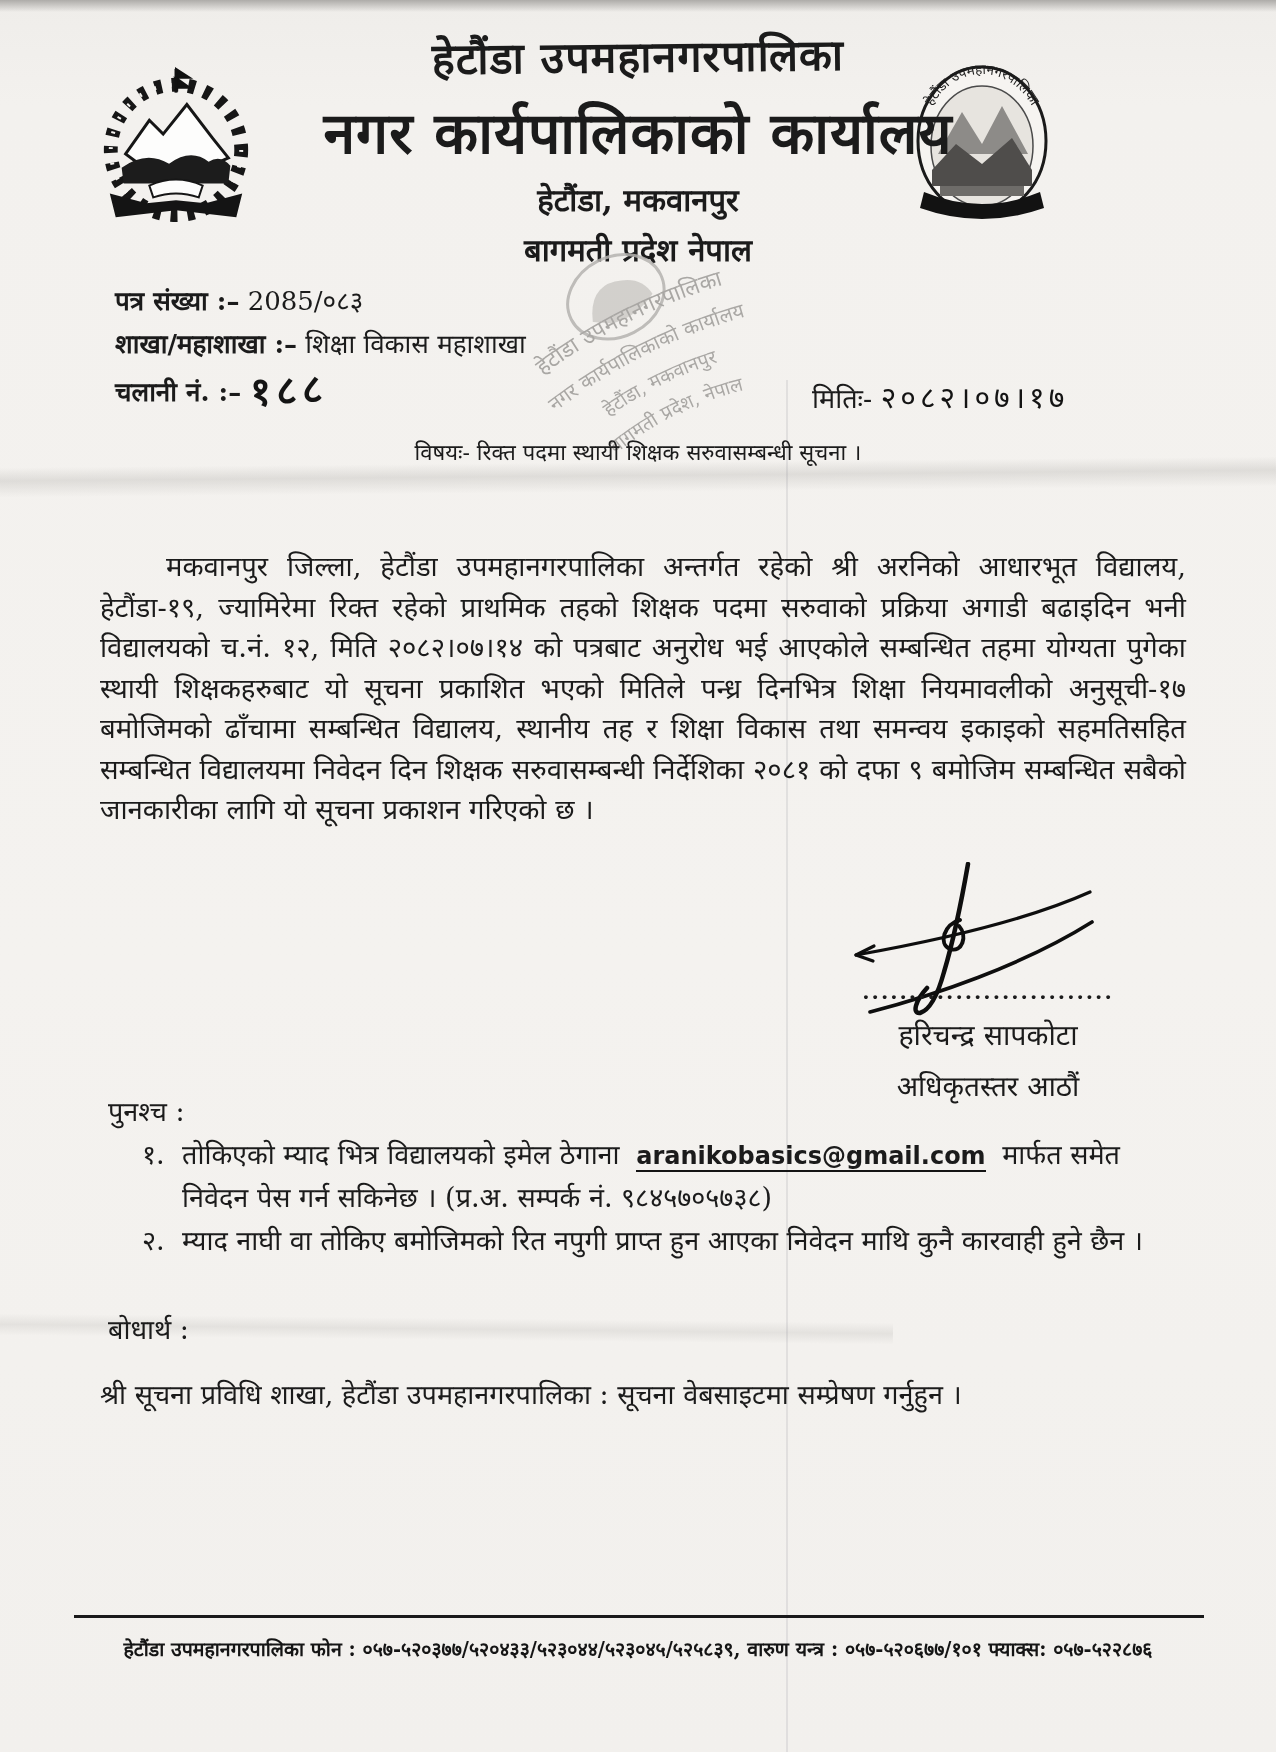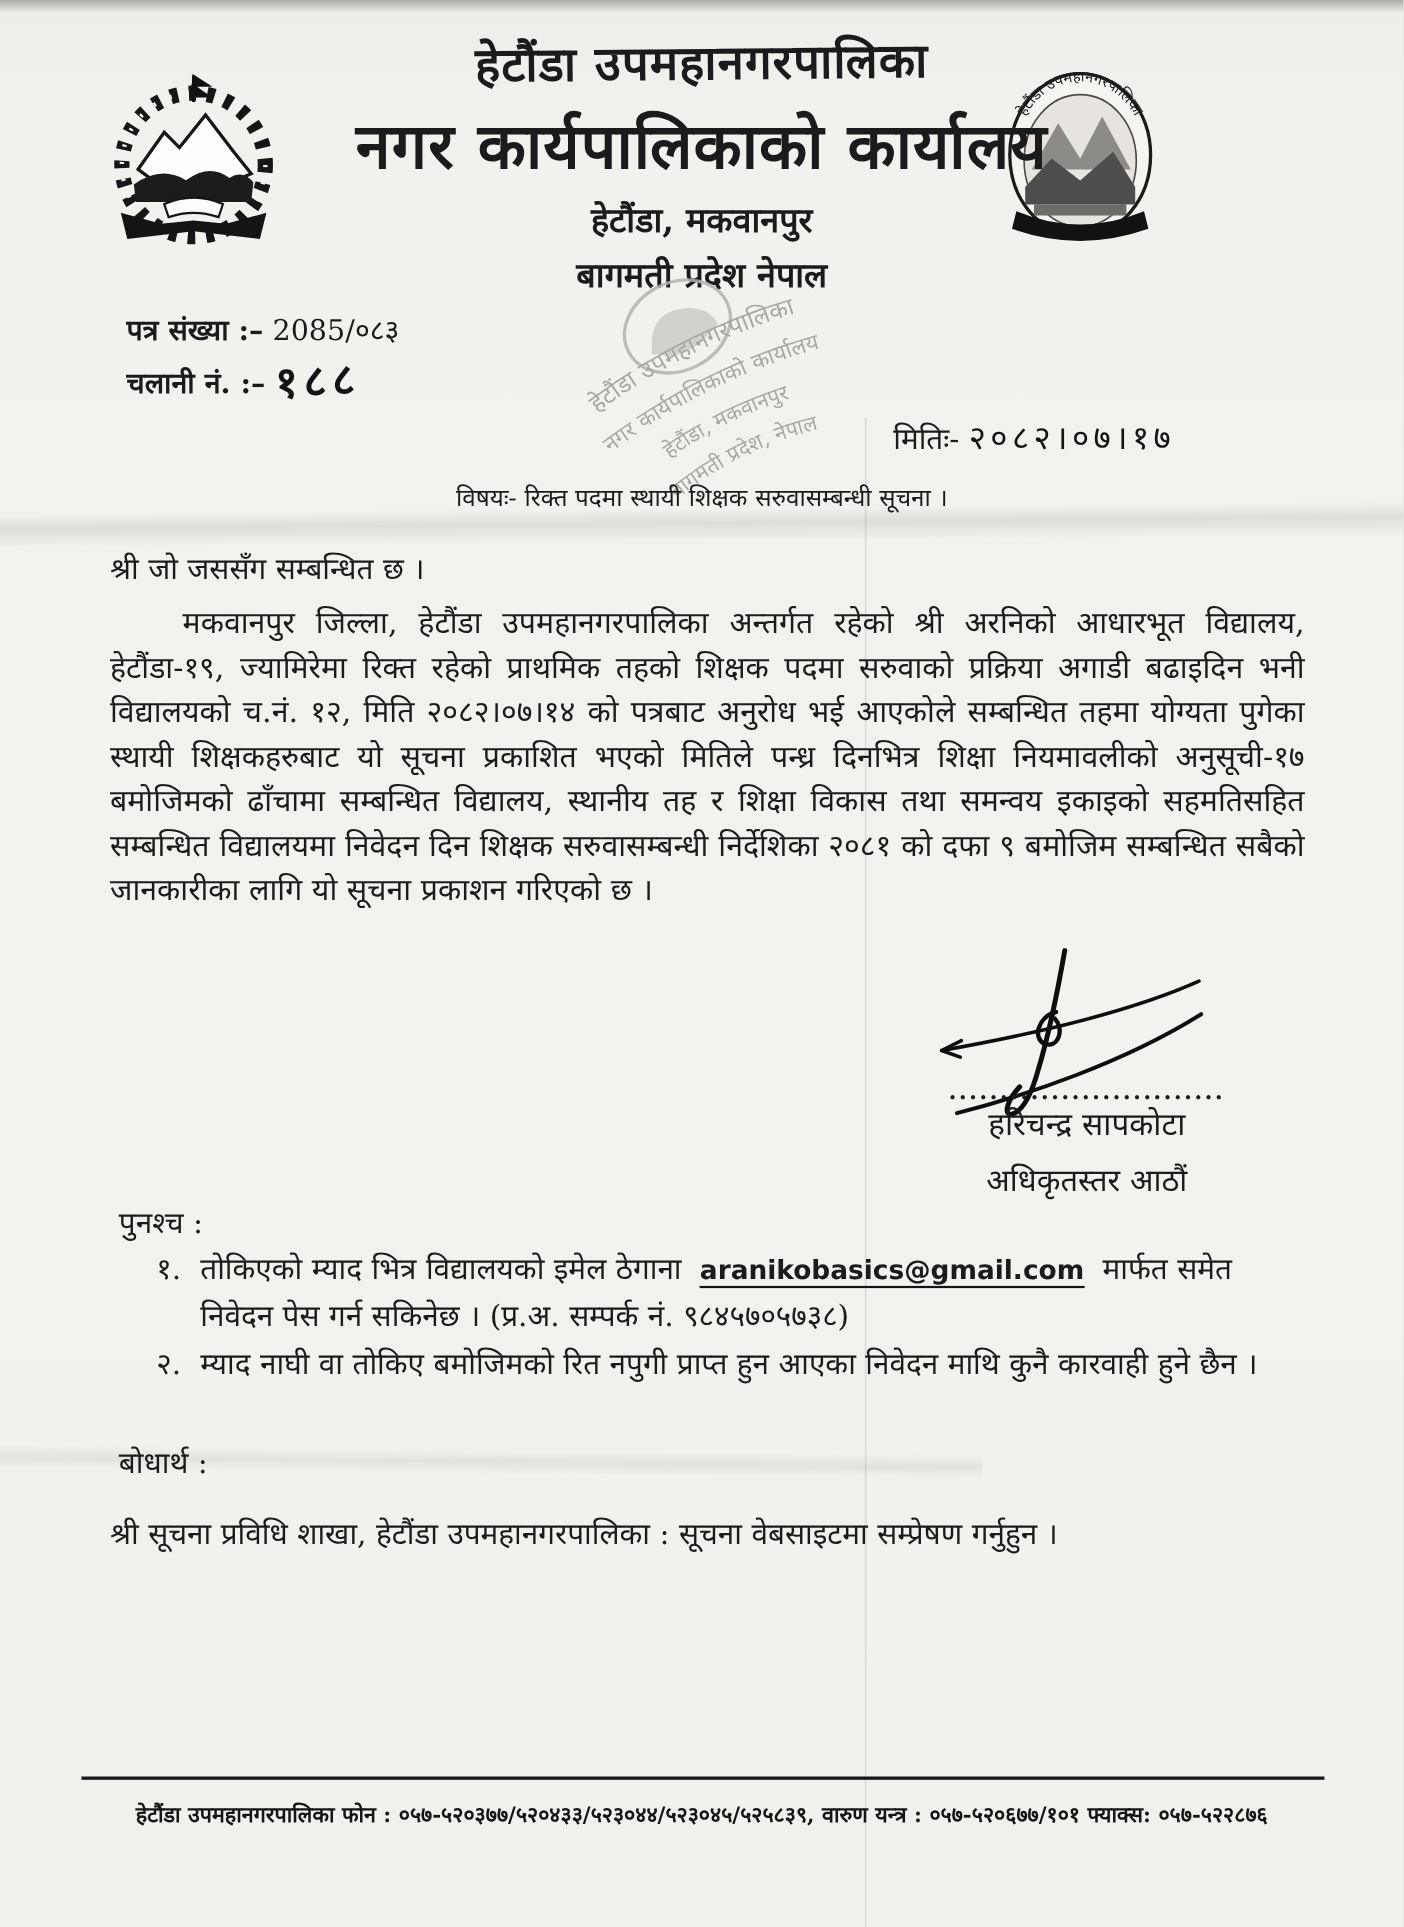--- a/index.html
+++ b/index.html
@@ -54,21 +54,21 @@
   
   .subject{position:absolute;top:436px;left:0;right:0;text-align:center;font-size:22px;}
   .salutation{position:absolute;left:100px;top:497px;font-size:27px;}
   .body-par{position:absolute;left:100px;top:546px;width:1086px;
     font-size:27.5px;line-height:40.5px;text-align:justify;text-indent:66px;}
 
   
   .sig-svg{position:absolute;left:840px;top:862px;width:260px;height:155px;}
   .sig-block{position:absolute;left:828px;top:982px;width:320px;text-align:center;}
   .sig-dots{font-size:21px;font-weight:bold;letter-spacing:2px;line-height:20px;}
-  .sig-name{font-size:28.5px;margin-top:0;}
+  .sig-name{font-size:28.5px;margin-top:13px;}
   .sig-desig{font-size:28px;margin-top:13px;}
 
   
   .ps-head{position:absolute;left:108px;top:1092px;font-size:27px;}
   .ps-item{position:absolute;font-size:27px;line-height:42px;padding-left:40px;}
   .ps-item .num{position:absolute;left:0;top:0;}
   .ps-1{left:142px;top:1134px;width:946px;}
   .ps-2{left:142px;top:1220px;width:1030px;}
   .email{font-family:"DejaVu Sans","Liberation Sans",sans-serif;
     font-weight:bold;font-size:24px;border-bottom:2px solid #141414;margin:0 8px;}
@@ -122,20 +122,24 @@
   <div class="h-title2">नगर कार्यपालिकाको कार्यालय</div>
   <div class="h-place">हेटौंडा, मकवानपुर</div>
   <div class="h-prov">बागमती प्रदेश नेपाल</div>
 
   <div class="meta">
     <div>
       <span class="lbl">पत्र संख्या :–</span>
       <span>2085/०८३</span>
     </div>
     <div>
+      <span class="lbl">शाखा/महाशाखा :–</span>
+      <span>शिक्षा विकास महाशाखा</span>
+    </div>
+    <div>
       <span class="lbl">चलानी नं. :–</span>
       <span class="hand dispatch-val">१८८</span>
     </div>
   </div>
 
   <svg class="stamp-wrap" viewBox="0 0 344 220">
     <defs>
       <path id="stArc1" d="M 6 100 Q 172 52 338 102" fill="none"></path>
       <path id="stArc2" d="M 18 134 Q 172 92 326 136" fill="none"></path>
       <path id="stArc3" d="M 48 166 Q 172 128 296 168" fill="none"></path>
@@ -148,21 +152,20 @@
     <text font-size="19"><textPath href="#stArc3" startOffset="50%" text-anchor="middle">हेटौंडा, मकवानपुर</textPath></text>
     <text font-size="19"><textPath href="#stArc4" startOffset="50%" text-anchor="middle">बागमती प्रदेश, नेपाल</textPath></text>
   </svg>
 
   <div class="date-line">
     <span>मितिः-</span>
     <span class="hand date-val">२०८२।०७।१७</span>
   </div>
 
   <div class="subject">विषयः- रिक्त पदमा स्थायी शिक्षक सरुवासम्बन्धी सूचना ।</div>
-  <div class="salutation">श्री जो जससँग सम्बन्धित छ ।</div>
   <div class="body-par">मकवानपुर जिल्ला, हेटौंडा उपमहानगरपालिका अन्तर्गत रहेको श्री अरनिको आधारभूत विद्यालय, हेटौंडा-१९, ज्यामिरेमा रिक्त रहेको प्राथमिक तहको शिक्षक पदमा सरुवाको प्रक्रिया अगाडी बढाइदिन भनी विद्यालयको च.नं. १२, मिति २०८२।०७।१४ को पत्रबाट अनुरोध भई आएकोले सम्बन्धित तहमा योग्यता पुगेका स्थायी शिक्षकहरुबाट यो सूचना प्रकाशित भएको मितिले पन्ध्र दिनभित्र शिक्षा नियमावलीको अनुसूची-१७ बमोजिमको ढाँचामा सम्बन्धित विद्यालय, स्थानीय तह र शिक्षा विकास तथा समन्वय इकाइको सहमतिसहित सम्बन्धित विद्यालयमा निवेदन दिन शिक्षक सरुवासम्बन्धी निर्देशिका २०८१ को दफा ९ बमोजिम सम्बन्धित सबैको जानकारीका लागि यो सूचना प्रकाशन गरिएको छ ।</div>
 
   <svg class="sig-svg" viewBox="0 0 260 155">
     <g fill="none" stroke="#0e0e0e" stroke-linecap="round">
       <path d="M128,2 C121,42 113,80 104,110 C98,132 90,148 80,151 C72,152 75,139 87,126" stroke-width="4.5"></path>
       <path d="M120,58 C104,62 98,82 110,87 C122,91 128,74 119,64" stroke-width="4"></path>
       <path d="M250,30 C192,56 112,76 16,93" stroke-width="3.2"></path>
       <path d="M16,93 L34,84 M16,93 L33,99" stroke-width="3.2"></path>
       <path d="M30,150 C92,134 182,104 252,60" stroke-width="3.6"></path>
     </g>

